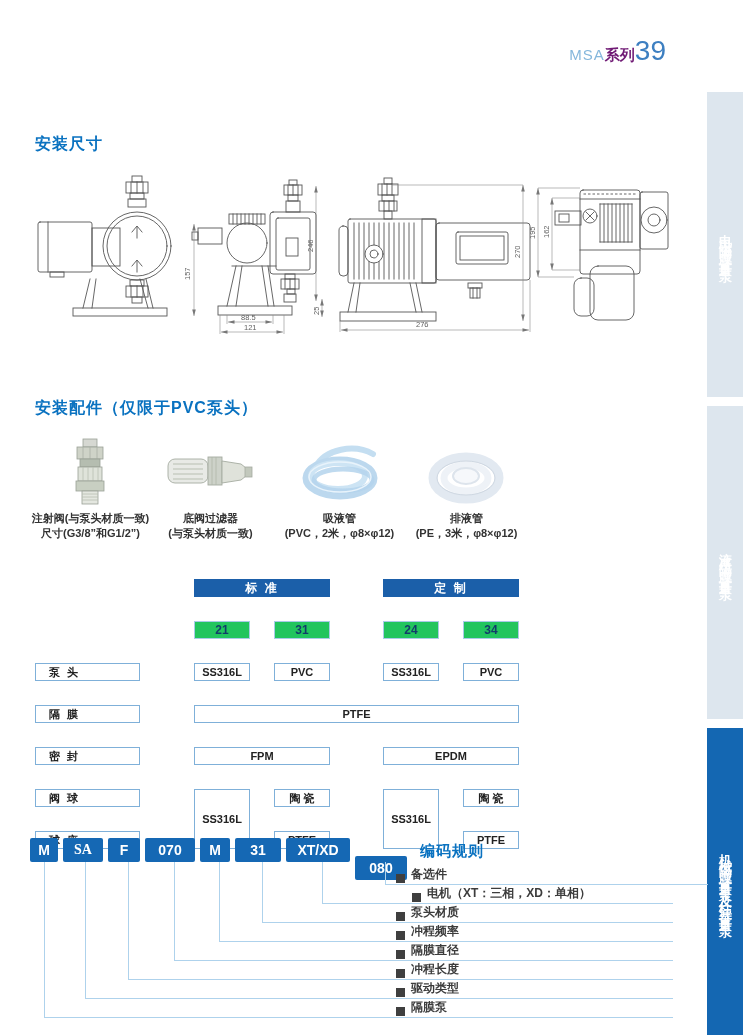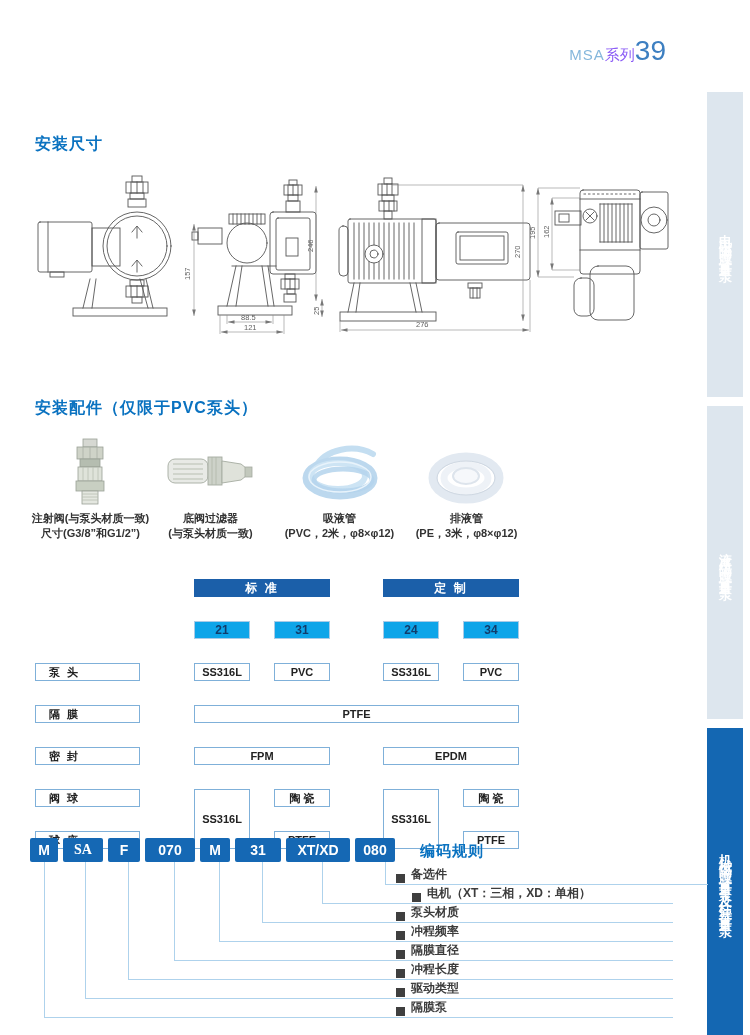--- a/index.html
+++ b/index.html
@@ -5,21 +5,21 @@
   html,body{margin:0;padding:0;}
   body{
     width:750px;height:1035px;position:relative;overflow:hidden;
     background:#ffffff;
     font-family:"Liberation Sans","DejaVu Sans",sans-serif;
     -webkit-font-smoothing:antialiased;
   }
   
   .page-header{position:absolute;top:6px;right:84px;display:flex;align-items:baseline;}
   .hdr-brand{color:#85b7dc;font-size:15px;font-weight:500;letter-spacing:1px;}
-  .hdr-series{color:#8b5cf6;font-size:15px;font-weight:400;margin-top:40px;}
+  .hdr-series{color:#701a75;font-size:15px;font-weight:700;margin-top:40px;}
   .hdr-page{color:#3d7fc1;font-size:28px;font-weight:400;}
   
   .side-tab{position:absolute;left:707px;width:36px;display:flex;align-items:center;justify-content:center;}
   .side-tab .vtxt{writing-mode:vertical-rl;text-orientation:upright;letter-spacing:6px;font-size:13px;font-weight:700;color:#ffffff;}
   .tab1{top:92px;height:305px;background:#dde6ee;}
   .tab2{top:406px;height:313px;background:#dde6ee;}
   .tab3{top:728px;height:307px;background:#1467b2;}
   
   .sec-title{position:absolute;left:35px;color:#0a72c0;font-size:16px;font-weight:700;letter-spacing:1px;}
   .sec1{top:134px;}
@@ -36,36 +36,36 @@
   .cap2{left:128px;}
   .cap3{left:257px;}
   .cap4{left:384px;}
   
   .mat-table{position:absolute;left:35px;top:579px;display:grid;
     grid-template-columns:105px 6px 56px 56px 5px 56px 56px;
     grid-auto-rows:18px;row-gap:2px;column-gap:2px;font-size:11px;gap:24px;}
   .mcell{background:#fff;border:1px solid #7fb0d9;display:flex;align-items:center;justify-content:center;color:#222;font-weight:700;}
   .mlabel{justify-content:flex-start;padding-left:13px;letter-spacing:2px;}
   .ghead{background:#1b5fa9;border:1px solid #1b5fa9;color:#fff;font-size:12px;letter-spacing:2px;}
-  .gcode{background:#0ea5e9;border:1px solid #a9cbe7;color:#123c6b;font-size:12px;}
+  .gcode{background:#22c55e;border:1px solid #a9cbe7;color:#123c6b;font-size:12px;}
   .r1{grid-row:1;} .r2{grid-row:2;} .r3{grid-row:3;} .r4{grid-row:4;} .r5{grid-row:5;} .r6{grid-row:6;} .r7{grid-row:7;}
   .r6s2{grid-row:6 / span 2;}
   .c1{grid-column:1;} .c3{grid-column:3;} .c4{grid-column:4;} .c6{grid-column:6;} .c7{grid-column:7;}
   .c3s2{grid-column:3 / span 2;} .c6s2{grid-column:6 / span 2;} .c3s5{grid-column:3 / span 5;}
   
   .code-blocks{position:absolute;left:30px;top:838px;display:flex;gap:5px;}
   .code-block{height:24px;background:#1568b4;color:#fff;font-weight:700;font-size:14px;display:flex;align-items:center;justify-content:center;border-radius:2px;}
   .code-block:nth-child(1){width:28px;}
   .code-block:nth-child(2){width:40px;font-family:Liberation Serif, serif;}
   .code-block:nth-child(3){width:32px;}
   .code-block:nth-child(4){width:50px;}
   .code-block:nth-child(5){width:30px;}
   .code-block:nth-child(6){width:46px;}
   .code-block:nth-child(7){width:64px;}
-  .code-block:nth-child(8){width:40px;}
+  .code-block:nth-child(8){width:52px;margin-top:18px;}
   .coding-title{position:absolute;left:420px;top:842px;color:#0a72c0;font-size:15px;font-weight:700;letter-spacing:1px;}
   .vline{position:absolute;width:1px;background:#aed2ec;top:862px;}
   .v1{left:44px;height:155px;} .v2{left:85px;height:136px;} .v3{left:128px;height:117px;}
   .v4{left:174px;height:98px;}  .v5{left:219px;height:79px;}  .v6{left:262px;height:60px;}
   .v7{left:322px;height:41px;}  .v8{left:385px;height:22px;}
   .hline{position:absolute;height:1px;background:#aed2ec;}
   .h1{top:884px;left:385px;width:323px;}
   .h2{top:903px;left:322px;width:351px;}
   .h3{top:922px;left:262px;width:411px;}
   .h4{top:941px;left:219px;width:454px;}

